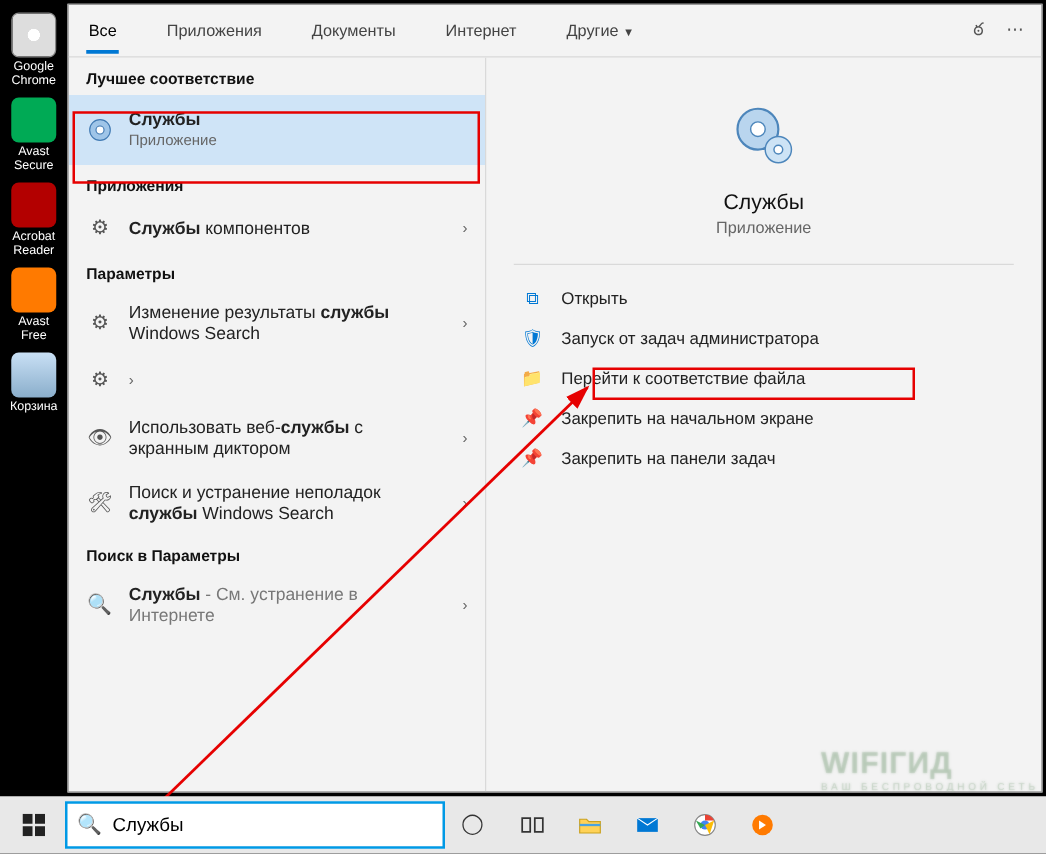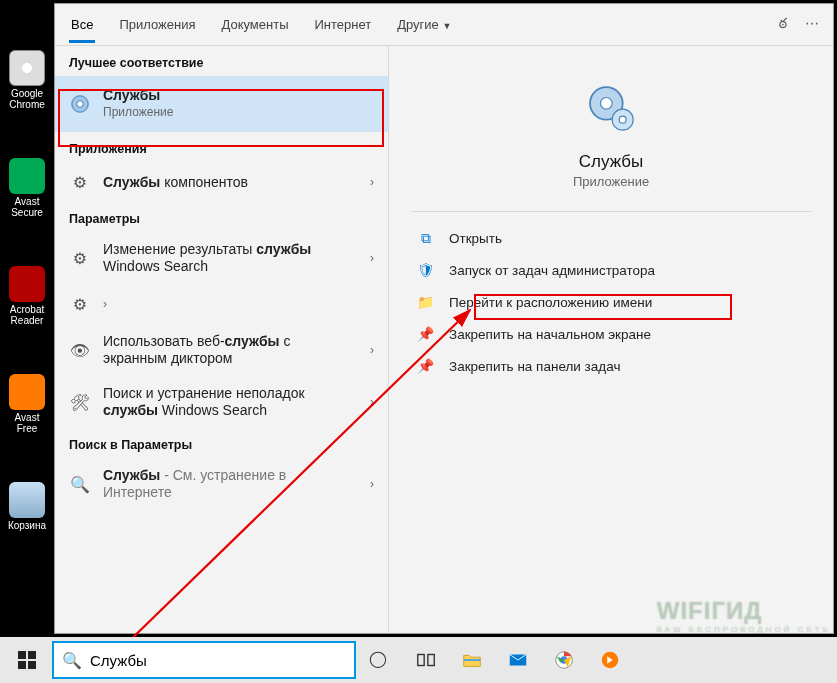--- a/index.html
+++ b/index.html
@@ -1,32 +1,32 @@
 <!DOCTYPE html>
 <html><head>
 <meta charset="utf-8">
 <style>
   * { box-sizing: border-box; margin: 0; padding: 0; font-family: "Segoe UI", Tahoma, sans-serif; }
   body { width: 837px; height: 683px; background: #000; overflow: hidden; position: relative; }
 
   
   .desktop { position: absolute; left: 0; top: 0; width: 54px; height: 630px; padding-top: 10px; display: flex; flex-direction: column; align-items: center; gap: 8px; }
-  .d-icon { width: 48px; display: flex; flex-direction: column; align-items: center; color: #fff; font-size: 10px; text-align: center; cursor: pointer; margin-top: 40px; }
+  .d-icon { width: 48px; display: flex; flex-direction: column; align-items: center; color: #fff; font-size: 10px; text-align: center; cursor: pointer; }
   .d-icon .box { width: 36px; height: 36px; border-radius: 6px; margin-bottom: 2px; }
   .d-icon span { line-height: 11px; max-height: 22px; overflow: hidden; }
   .chrome-bg { background: radial-gradient(circle at 50% 50%, #fff 20%, #ddd 21%, #ddd 100%); border: 1px solid #888; }
   .avast-se { background: #0a5; border-radius: 50%; }
   .acrobat-bg { background: #b30000; }
   .avast-f { background: #ff7a00; border-radius: 50%; }
   .zoom-bg { background: #2d8cff; border-radius: 10px; }
   .bin-bg { background: linear-gradient(#c9e0f5,#8aaecb); border-radius: 3px; }
 
   
   .panel { position: absolute; left: 54px; top: 3px; width: 780px; height: 631px; background: #f3f3f3; border: 1px solid #999; display: flex; flex-direction: column; }
-  .tabs { height: 42px; display: flex; align-items: center; padding: 0 14px; gap: 22px; color: #444; font-size: 13px; border-bottom: 1px solid #d9d9d9; }
+  .tabs { height: 42px; display: flex; align-items: center; padding: 0 14px; gap: 36px; color: #444; font-size: 13px; border-bottom: 1px solid #d9d9d9; }
   .tab { padding: 11px 2px; cursor: pointer; }
   .tab.active { color: #000; border-bottom: 3px solid #0078d4; padding-bottom: 8px; font-weight: 500;}
   .tabs-right { margin-left: auto; display: flex; gap: 18px; color: #555; font-size: 14px; }
 
   .body { flex: 1; display: flex; overflow: hidden; }
   .left { width: 334px; border-right: 1px solid #d9d9d9; overflow: hidden; padding-bottom: 6px; }
   .right { flex: 1; padding: 20px 22px; }
 
   .sect { padding: 10px 14px 6px; font-size: 12.5px; color: #111; font-weight: 600; }
   .item { display: flex; align-items: center; padding: 9px 14px 9px 14px; gap: 12px; cursor: pointer; position: relative; }
@@ -170,21 +170,21 @@
       <div class="act">
         <div class="ai">⧉</div>
         <span>Открыть</span>
       </div>
       <div class="act">
         <div class="ai">🛡</div>
         <span>Запуск от задач администратора</span>
       </div>
       <div class="act">
         <div class="ai">📁</div>
-        <span>Перейти к расположению имени</span>
+        <span>Перейти к соответствие файла</span>
       </div>
       <div class="act">
         <div class="ai">📌</div>
         <span>Закрепить на начальном экране</span>
       </div>
       <div class="act">
         <div class="ai">📌</div>
         <span>Закрепить на панели задач</span>
       </div>
     </div>

